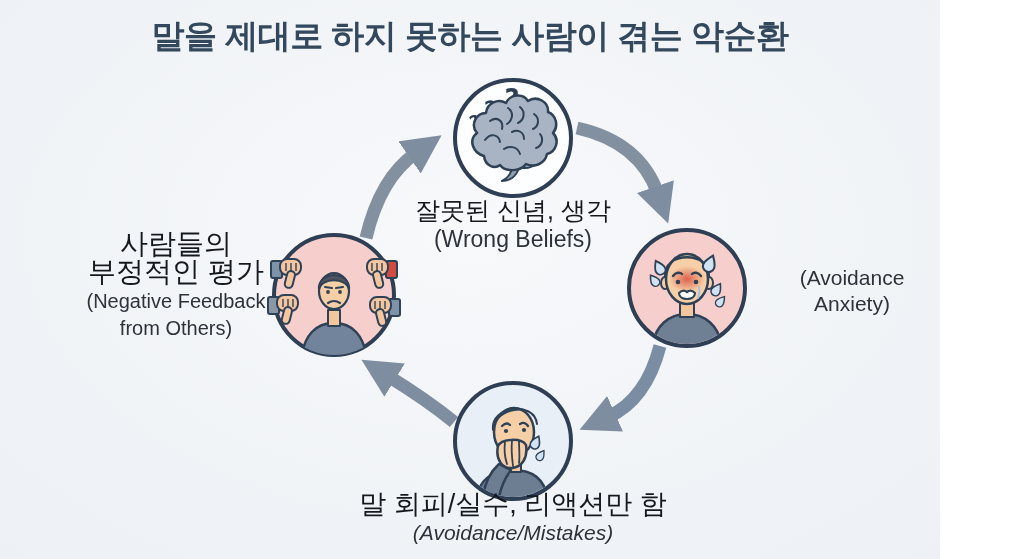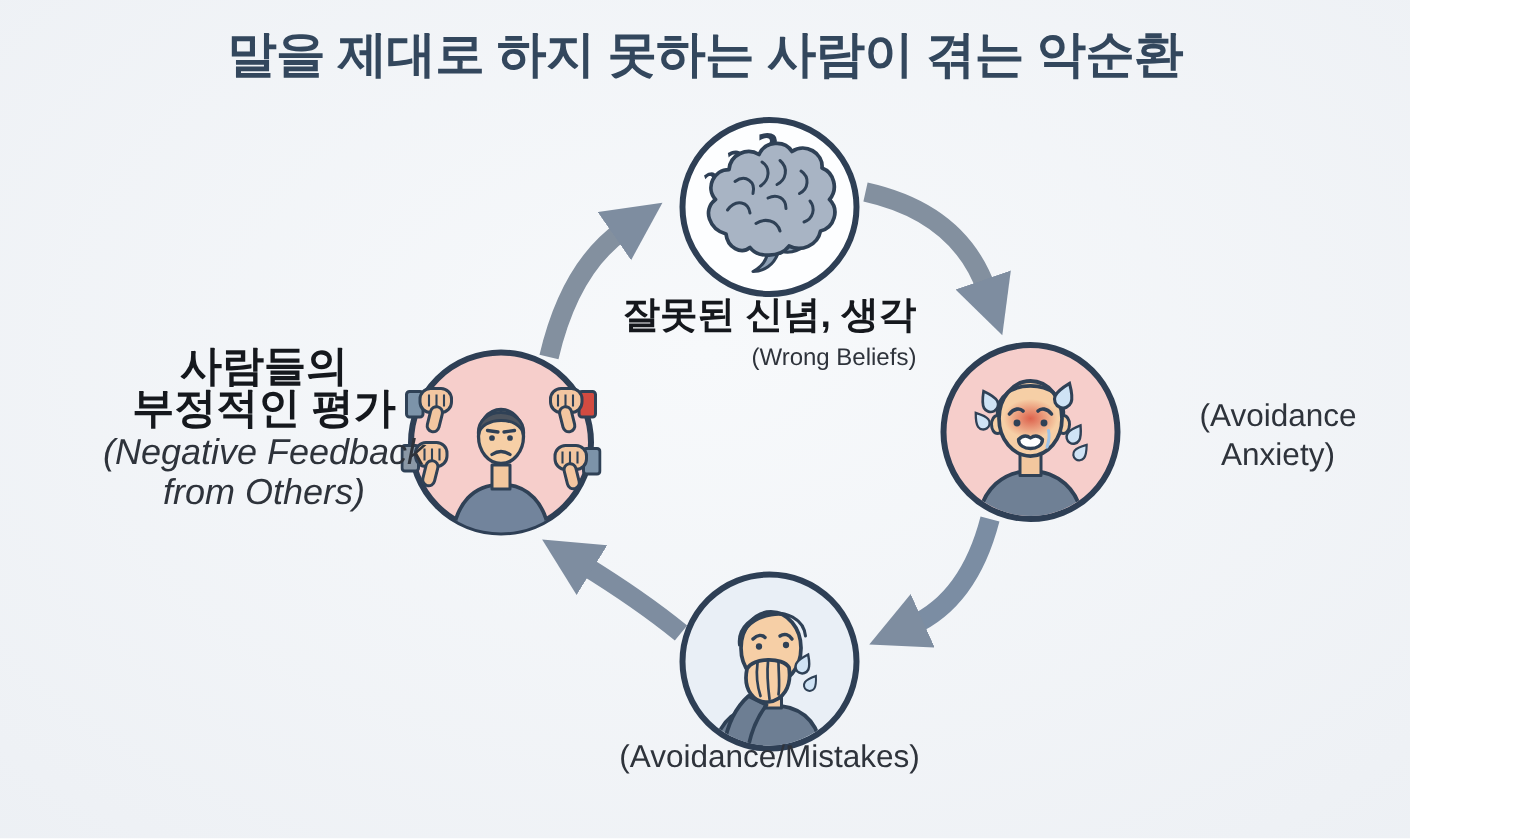--- a/index.html
+++ b/index.html
@@ -9,30 +9,30 @@
     font-family:"Liberation Sans","DejaVu Sans",sans-serif;
   }
   .title{
     position:absolute; top:14px; left:0; width:100%; text-align:center;
     font-size:33px; font-weight:800; color:#33475d; letter-spacing:-0.5px; margin:0;
   }
   .arrows{position:absolute; left:0; top:0;}
   .node{position:absolute;}
   .node svg{display:block;}
   .label{position:absolute; text-align:center; transform:translateX(-50%);}
-  .label-ko{font-weight:700; color:#15181d; white-space:pre-line; line-height:28px;text-align:center;}
+  .label-ko{font-weight:400; color:#15181d; white-space:pre-line; line-height:28px;text-align:center;}
   .label-en{color:#2e333b; white-space:pre-line; line-height:26px; margin-top:2px;}
   .lbl-top .label-ko{font-size:25px;}
-  .lbl-top .label-en{font-size:16px;text-align:right;}
+  .lbl-top .label-en{font-size:23px;}
   .lbl-right .label-ko{font-size:25px;}
   .lbl-right .label-en{font-size:21px;}
   .lbl-bottom .label-ko{font-size:27px;}
-  .lbl-bottom .label-en{font-size:21px;}
+  .lbl-bottom .label-en{font-size:21px;font-style:italic;}
   .lbl-left .label-ko{font-size:28px;}
-  .lbl-left .label-en{font-size:24px; line-height:27px;font-style:italic;}
+  .lbl-left .label-en{font-size:20px; line-height:27px;}
   .sparkle{position:absolute; left:945px; top:483px; opacity:.9;}
 </style>
 </head>
 <body>
 
 <div class="stage">
 
   <h1 class="title">말을 제대로 하지 못하는 사람이 겪는 악순환</h1>
 
   <svg class="arrows" width="1024" height="559" viewBox="0 0 1024 559">
@@ -192,20 +192,21 @@
   <div class="label lbl-top" style="left:513px; top:196px;">
     <div class="label-ko">잘못된 신념, 생각</div>
     <div class="label-en">(Wrong Beliefs)</div>
   </div>
 
   <div class="label lbl-right" style="left:852px; top:263px;">
     <div class="label-en">(Avoidance Anxiety)</div>
   </div>
 
   <div class="label lbl-bottom" style="left:513px; top:490px;">
+    <div class="label-ko">말 회피/실수, 리액션만 함</div>
     <div class="label-en">(Avoidance/Mistakes)</div>
   </div>
 
   <div class="label lbl-left" style="left:176px; top:230px;">
     <div class="label-ko">사람들의
 부정적인 평가</div>
     <div class="label-en">(Negative Feedback
 from Others)</div>
   </div>
 

